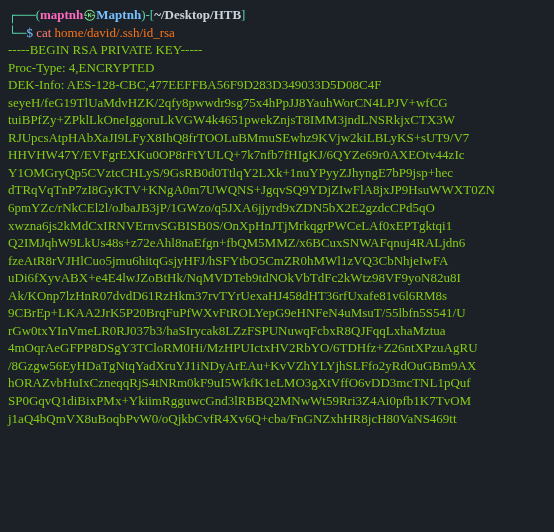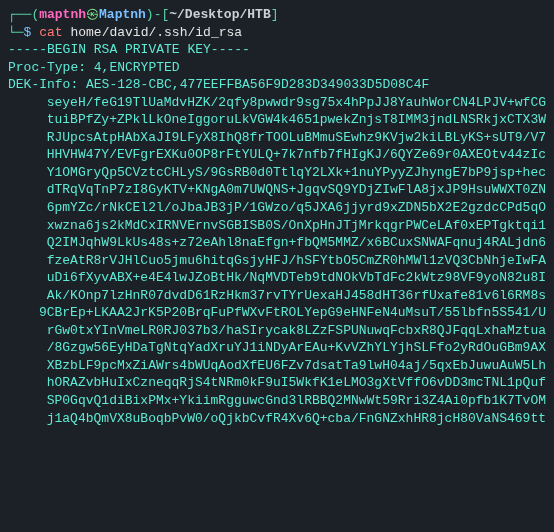--- a/index.html
+++ b/index.html
@@ -1,18 +1,19 @@
 <!DOCTYPE html>
 <html><head>
   <meta charset="utf-8">
   <style>
     * {
       margin: 0;
       padding: 0;
       box-sizing: border-box;
+      font-family: Liberation Serif, serif;
     }
     body {
       background: #1c2128;
       font-family: 'Consolas', 'Monaco', 'Courier New', monospace;
       font-size: 13px;
       line-height: 1.35;
       color: #c9d1d9;
       padding: 6px 8px;
       width: 554px;
       height: 532px;
@@ -48,31 +49,30 @@
     .pipe {
       color: #58d6a9;
     }
     .dollar {
       color: #79c0ff;
     }
     .cmd {
       color: #ff7b72;
     }
     .arg {
-      color: #e5e5e5;
+      color: #f97316;
     }
     .output {
-      color: #5eead4;
+      color: #84cc16;
       word-break: break-all;
       white-space: pre-wrap;
     }
     .key-content {
       word-break: break-all;
       color: #c9d1d9;
-      text-align: right;
     }
   </style>
 </head>
 <body>
 
 <div class="prompt-line">
   <span class="dash">┌──</span><span class="paren">(</span><span class="user">maptnh</span><span class="symbol">㉿</span><span class="host">Maptnh</span><span class="paren">)</span><span class="bracket">-[</span><span class="path">~/Desktop/HTB</span><span class="bracket">]</span>
 </div>
 <div class="prompt-line">
   <span class="pipe">└─</span><span class="dollar">$</span> <span class="cmd">cat</span> <span class="arg">home/david/.ssh/id_rsa</span>
@@ -89,18 +89,18 @@
     <div class="output">Y1OMGryQp5CVztcCHLyS/9GsRB0d0TtlqY2LXk+1nuYPyyZJhyngE7bP9jsp+hec</div>
     <div class="output">dTRqVqTnP7zI8GyKTV+KNgA0m7UWQNS+JgqvSQ9YDjZIwFlA8jxJP9HsuWWXT0ZN</div>
     <div class="output">6pmYZc/rNkCEl2l/oJbaJB3jP/1GWzo/q5JXA6jjyrd9xZDN5bX2E2gzdcCPd5qO</div>
     <div class="output">xwzna6js2kMdCxIRNVErnvSGBISB0S/OnXpHnJTjMrkqgrPWCeLAf0xEPTgktqi1</div>
     <div class="output">Q2IMJqhW9LkUs48s+z72eAhl8naEfgn+fbQM5MMZ/x6BCuxSNWAFqnuj4RALjdn6</div>
     <div class="output">fzeAtR8rVJHlCuo5jmu6hitqGsjyHFJ/hSFYtbO5CmZR0hMWl1zVQ3CbNhjeIwFA</div>
     <div class="output">uDi6fXyvABX+e4E4lwJZoBtHk/NqMVDTeb9tdNOkVbTdFc2kWtz98VF9yoN82u8I</div>
     <div class="output">Ak/KOnp7lzHnR07dvdD61RzHkm37rvTYrUexaHJ458dHT36rfUxafe81v6l6RM8s</div>
     <div class="output">9CBrEp+LKAA2JrK5P20BrqFuPfWXvFtROLYepG9eHNFeN4uMsuT/55lbfn5S541/U</div>
     <div class="output">rGw0txYInVmeLR0RJ037b3/haSIrycak8LZzFSPUNuwqFcbxR8QJFqqLxhaMztua</div>
+    <div class="output">4mOqrAeGFPP8DSgY3TCloRM0Hi/MzHPUIctxHV2RbYO/6TDHfz+Z26ntXPzuAgRU</div>
     <div class="output">/8Gzgw56EyHDaTgNtqYadXruYJ1iNDyArEAu+KvVZhYLYjhSLFfo2yRdOuGBm9AX</div>
-    <div class="output">XBzbLF9pcMxZiAWrs4bWUqAodXfEU6FZv7dsatTa9lwH04aj/5qxEbJuwuAuW5Lh</div>
     <div class="output">hORAZvbHuIxCzneqqRjS4tNRm0kF9uI5WkfK1eLMO3gXtVffO6vDD3mcTNL1pQuf</div>
     <div class="output">SP0GqvQ1diBixPMx+YkiimRgguwcGnd3lRBBQ2MNwWt59Rri3Z4Ai0pfb1K7TvOM</div>
     <div class="output">j1aQ4bQmVX8uBoqbPvW0/oQjkbCvfR4Xv6Q+cba/FnGNZxhHR8jcH80VaNS469tt</div>
   </div>
 
 </body></html>

